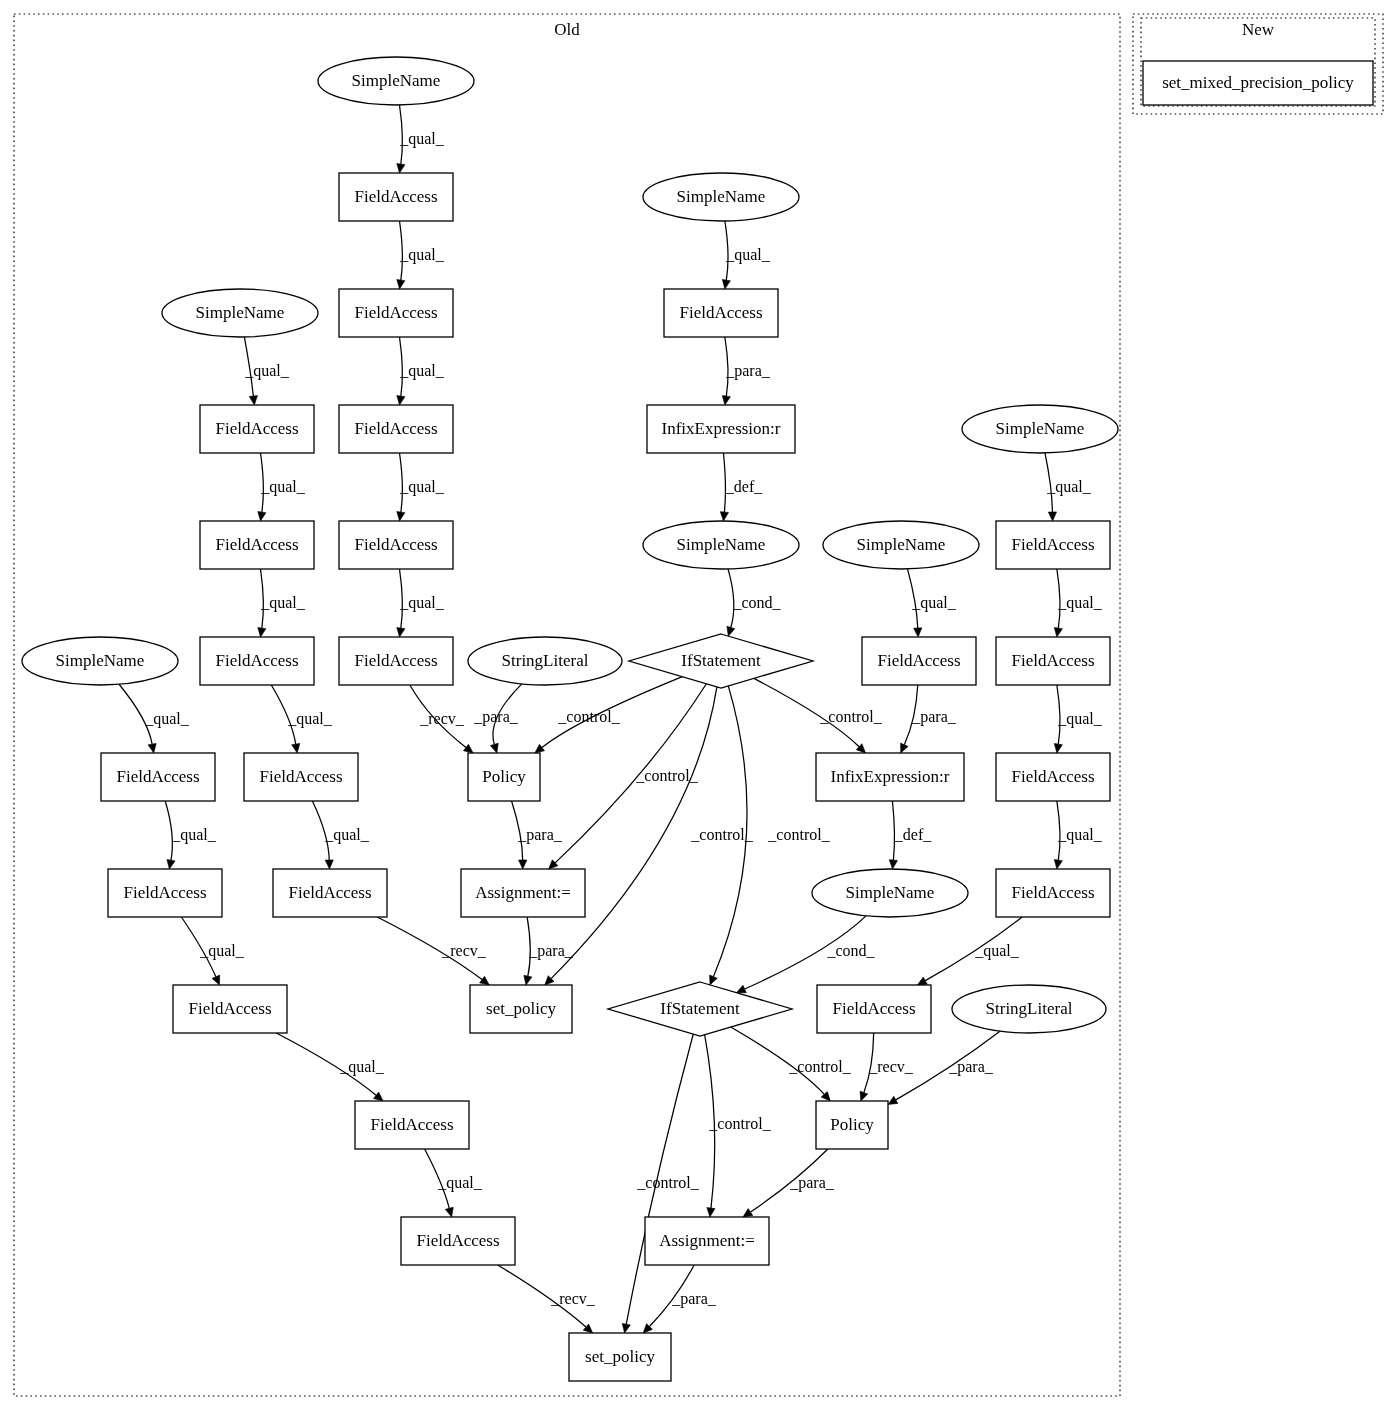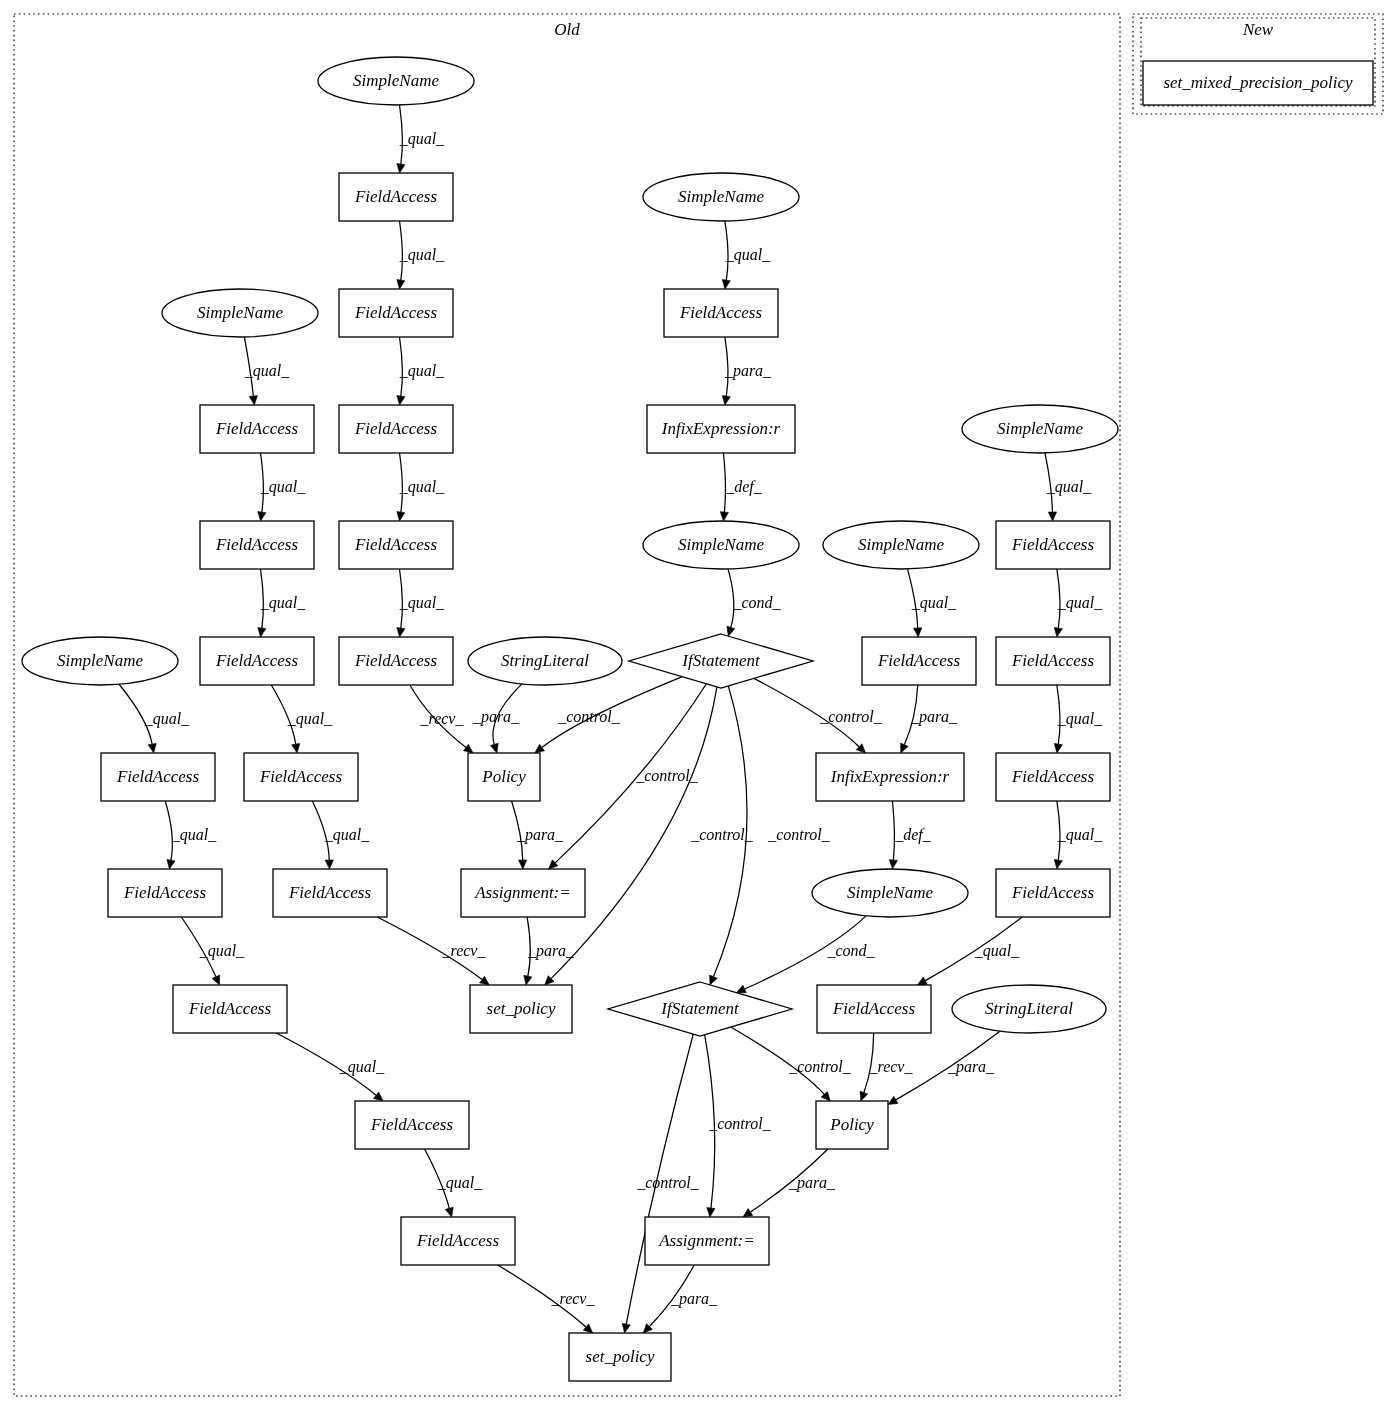--- a/index.html
+++ b/index.html
@@ -10,21 +10,20 @@
   body {
     width: 1397px;
     height: 1408px;
     font-family: "Liberation Serif", "DejaVu Serif", serif;
     overflow: hidden;
   }
   #graph-root {
     position: relative;
     width: 1243px;
     height: 1408px;
-    font-style: italic;
   }
   svg#graph-svg {
     display: block;
     width: 1397px;
     height: 1408px;
   }
   .cluster-box {
     fill: none;
     stroke: #000000;
     stroke-width: 1.2;

